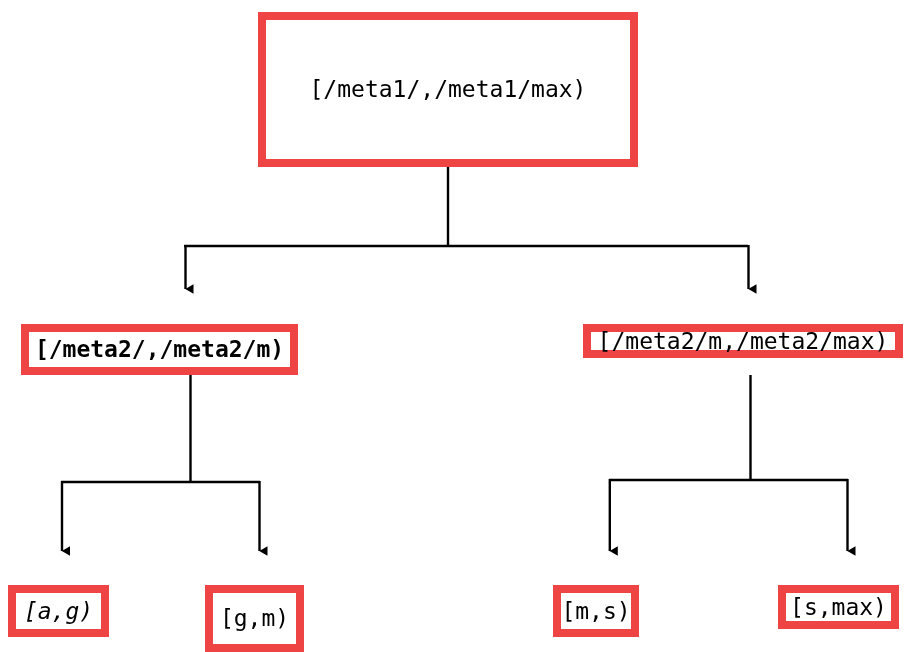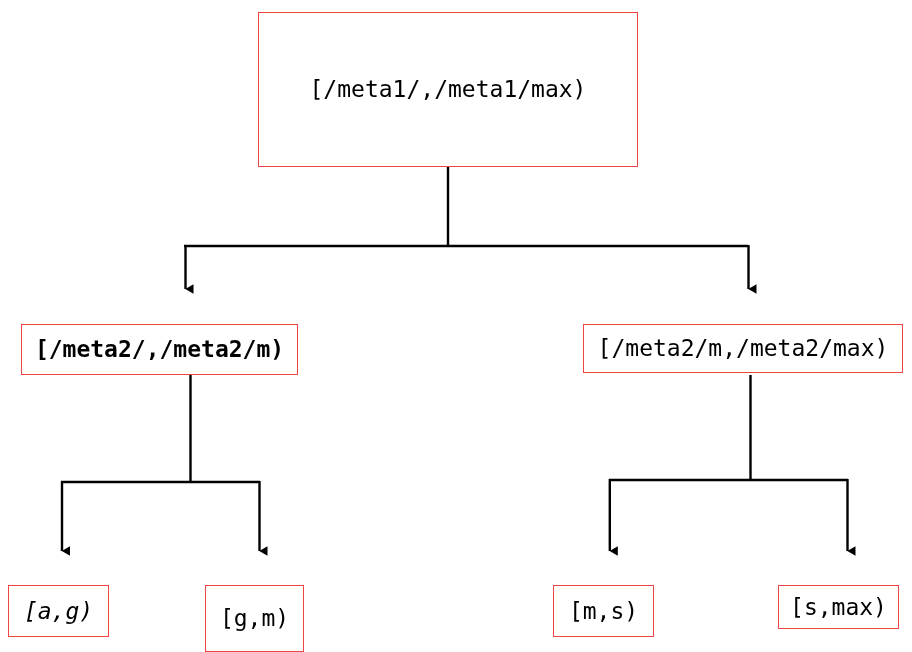--- a/index.html
+++ b/index.html
@@ -20,46 +20,46 @@
   #diagram-svg {
     position: absolute;
     left: 0;
     top: 0;
     width: 912px;
     height: 652px;
   }
   .tree-node {
     position: absolute;
     box-sizing: border-box;
-    border: 1px solid #ef4444;
+    border: 8px solid #ef4444;
     background: #ffffff;
     display: flex;
     align-items: center;
     justify-content: center;
     color: #000000;
     font-family: "DejaVu Sans Mono", "Liberation Mono", monospace;
     font-size: 23px;
     line-height: 1;
     letter-spacing: 0px;
     white-space: pre;
     z-index: 2;
   }
   .node-label {
     display: block;
     white-space: pre;
   }
   
   #node-root { left: 258px; top: 12px; width: 380px; height: 155px; }
   
   #node-meta2-left  { left: 21px;  top: 324px; width: 277px; height: 51px; font-weight: bold; }
-  #node-meta2-right { left: 583px; top: 324px; width: 320px; height: 49px; }
+  #node-meta2-right { left: 583px; top: 324px; width: 320px; height: 34px; }
   
   #node-leaf-ag    { left: 8px;   top: 585px; width: 101px; height: 52px; font-style: italic; }
   #node-leaf-gm    { left: 205px; top: 585px; width: 99px;  height: 67px; align-items: center; }
-  #node-leaf-ms    { left: 553px; top: 585px; width: 101px; height: 52px; }
+  #node-leaf-ms    { left: 553px; top: 585px; width: 86px; height: 52px; }
   #node-leaf-smax  { left: 778px; top: 585px; width: 121px; height: 44px; }
 </style>
 </head>
 <body>
 
 <div id="diagram-root">
 
   <svg id="diagram-svg" viewBox="0 0 912 652" xmlns="http://www.w3.org/2000/svg">
     <defs>
       <marker id="arrow-down" markerWidth="10" markerHeight="9" refX="5" refY="8.4" orient="auto" markerUnits="userSpaceOnUse">

